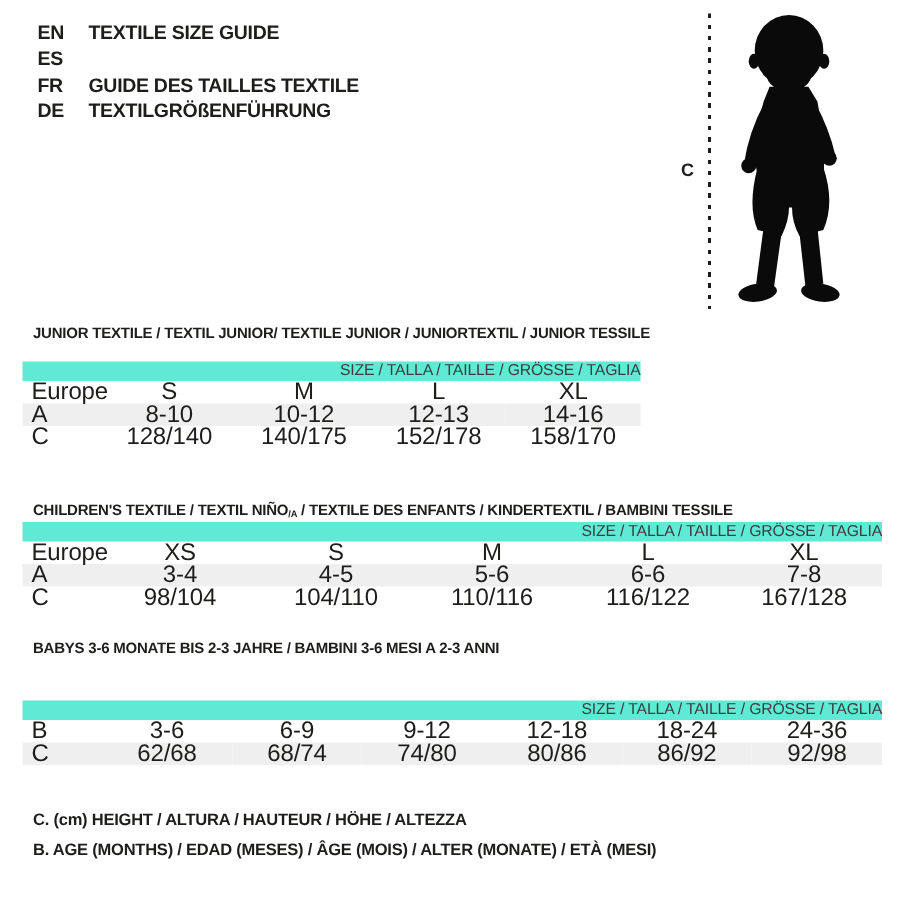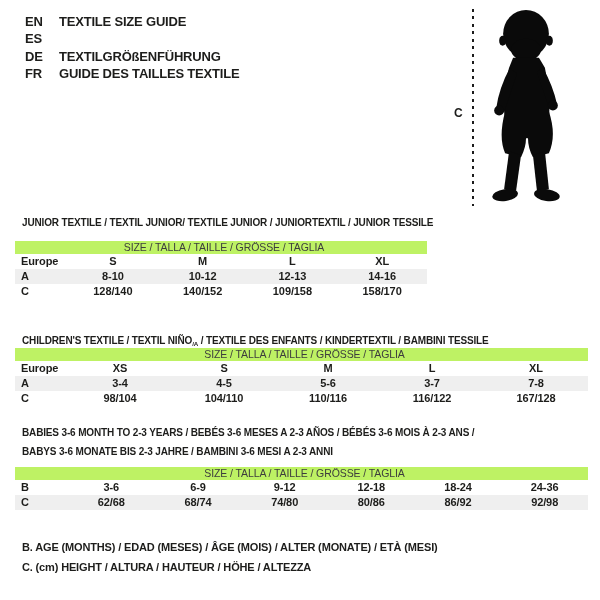--- a/index.html
+++ b/index.html
@@ -33,27 +33,27 @@
   
   .sec-title { position: absolute; left: 22px; font-size: 10px; font-weight: bold; letter-spacing: -0.15px; white-space: nowrap; }
   .sec-title .sub { font-size: 0.62em; vertical-align: -0.3em; }
   .sec-title.two-line { line-height: 19px; }
 
   
   table.size-table { position: absolute; left: 15px; border-collapse: collapse; table-layout: fixed; }
   table.w-junior { width: 412px; }
   table.w-full { width: 573px; }
   .size-table th {
-    background: #bef264; color: #3d3d3d; font-weight: normal;
-    font-size: 10.5px; text-align: center; height: 13px; line-height: 13px;
+    background: #5eead4; color: #3d3d3d; font-weight: normal;
+    font-size: 10.5px; text-align: right; height: 13px; line-height: 13px;
     padding: 0 0 0 6px; letter-spacing: -0.1px; white-space: nowrap;
   }
   .size-table td {
-    height: 15px; line-height: 15px; font-size: 11px; text-align: center;
-    padding: 0; letter-spacing: -0.1px; white-space: nowrap; font-weight: bold;
+    height: 15px; line-height: 15px; font-size: 16px; text-align: center;
+    padding: 0; letter-spacing: -0.1px; white-space: nowrap;
   }
   .size-table td.lbl { text-align: left; padding-left: 6px; }
   .size-table tr.alt td { background: #efefef; }
   col.c-label-col { width: 53px; }
 
   
   .footnotes { position: absolute; left: 22px; top: 537px; }
   .footnote { font-size: 11px; font-weight: bold; line-height: 20.2px; letter-spacing: -0.15px; white-space: nowrap; }
 </style>
 </head>
@@ -63,26 +63,26 @@
 
   <div class="lang-list">
     <div class="lang-row">
       <span class="lang-code">EN</span>
       <span class="lang-label">TEXTILE SIZE GUIDE</span>
     </div>
     <div class="lang-row">
       <span class="lang-code">ES</span>
     </div>
     <div class="lang-row">
+      <span class="lang-code">FR</span>
+      <span class="lang-label">GUIDE DES TAILLES TEXTILE</span>
+    </div>
+    <div class="lang-row">
       <span class="lang-code">DE</span>
       <span class="lang-label">TEXTILGRÖßENFÜHRUNG</span>
-    </div>
-    <div class="lang-row">
-      <span class="lang-code">FR</span>
-      <span class="lang-label">GUIDE DES TAILLES TEXTILE</span>
     </div>
   </div>
 
   <div class="height-line"></div>
   <span class="c-label">C</span>
   <svg class="baby-svg" viewBox="0 0 90 200" aria-hidden="true">
     <g fill="#0a0a0a" stroke="none">
       <ellipse cx="43" cy="26" rx="23" ry="24"></ellipse>
       <ellipse cx="43" cy="42" rx="15" ry="11"></ellipse>
       <ellipse cx="19.5" cy="33" rx="3.5" ry="5"></ellipse>
@@ -125,22 +125,22 @@
       <tr class="alt">
         <td class="lbl">A</td>
         <td>8-10</td>
         <td>10-12</td>
         <td>12-13</td>
         <td>14-16</td>
       </tr>
       <tr>
         <td class="lbl">C</td>
         <td>128/140</td>
-        <td>140/152</td>
-        <td>109/158</td>
+        <td>140/175</td>
+        <td>152/178</td>
         <td>158/170</td>
       </tr>
     </tbody>
   </table>
 
   <h3 class="sec-title" style="top:335px"><span>CHILDREN'S TEXTILE / TEXTIL NIÑO</span><span class="sub">/A</span><span> / TEXTILE DES ENFANTS / KINDERTEXTIL / BAMBINI TESSILE</span></h3>
   <table class="size-table w-full" style="top:348px">
     <colgroup>
         <col class="c-label-col">
         <col>
@@ -161,36 +161,35 @@
         <td>S</td>
         <td>M</td>
         <td>L</td>
         <td>XL</td>
       </tr>
       <tr class="alt">
         <td class="lbl">A</td>
         <td>3-4</td>
         <td>4-5</td>
         <td>5-6</td>
-        <td>3-7</td>
+        <td>6-6</td>
         <td>7-8</td>
       </tr>
       <tr>
         <td class="lbl">C</td>
         <td>98/104</td>
         <td>104/110</td>
         <td>110/116</td>
         <td>116/122</td>
         <td>167/128</td>
       </tr>
     </tbody>
   </table>
 
   <h3 class="sec-title two-line" style="top:423px">
-    <div>BABIES 3-6 MONTH TO 2-3 YEARS / BEBÉS 3-6 MESES A 2-3 AÑOS / BÉBÉS 3-6 MOIS À 2-3 ANS /</div>
     <div>BABYS 3-6 MONATE BIS 2-3 JAHRE / BAMBINI 3-6 MESI A 2-3 ANNI</div>
   </h3>
   <table class="size-table w-full" style="top:467px">
     <colgroup>
         <col class="c-label-col">
         <col>
         <col>
         <col>
         <col>
         <col>
@@ -217,17 +216,17 @@
         <td>68/74</td>
         <td>74/80</td>
         <td>80/86</td>
         <td>86/92</td>
         <td>92/98</td>
       </tr>
     </tbody>
   </table>
 
   <div class="footnotes">
+    <div class="footnote">C. (cm) HEIGHT / ALTURA / HAUTEUR / HÖHE / ALTEZZA</div>
     <div class="footnote">B. AGE (MONTHS) / EDAD (MESES) / ÂGE (MOIS) / ALTER (MONATE) / ETÀ (MESI)</div>
-    <div class="footnote">C. (cm) HEIGHT / ALTURA / HAUTEUR / HÖHE / ALTEZZA</div>
   </div>
 
 </div>
 
 </body></html>

